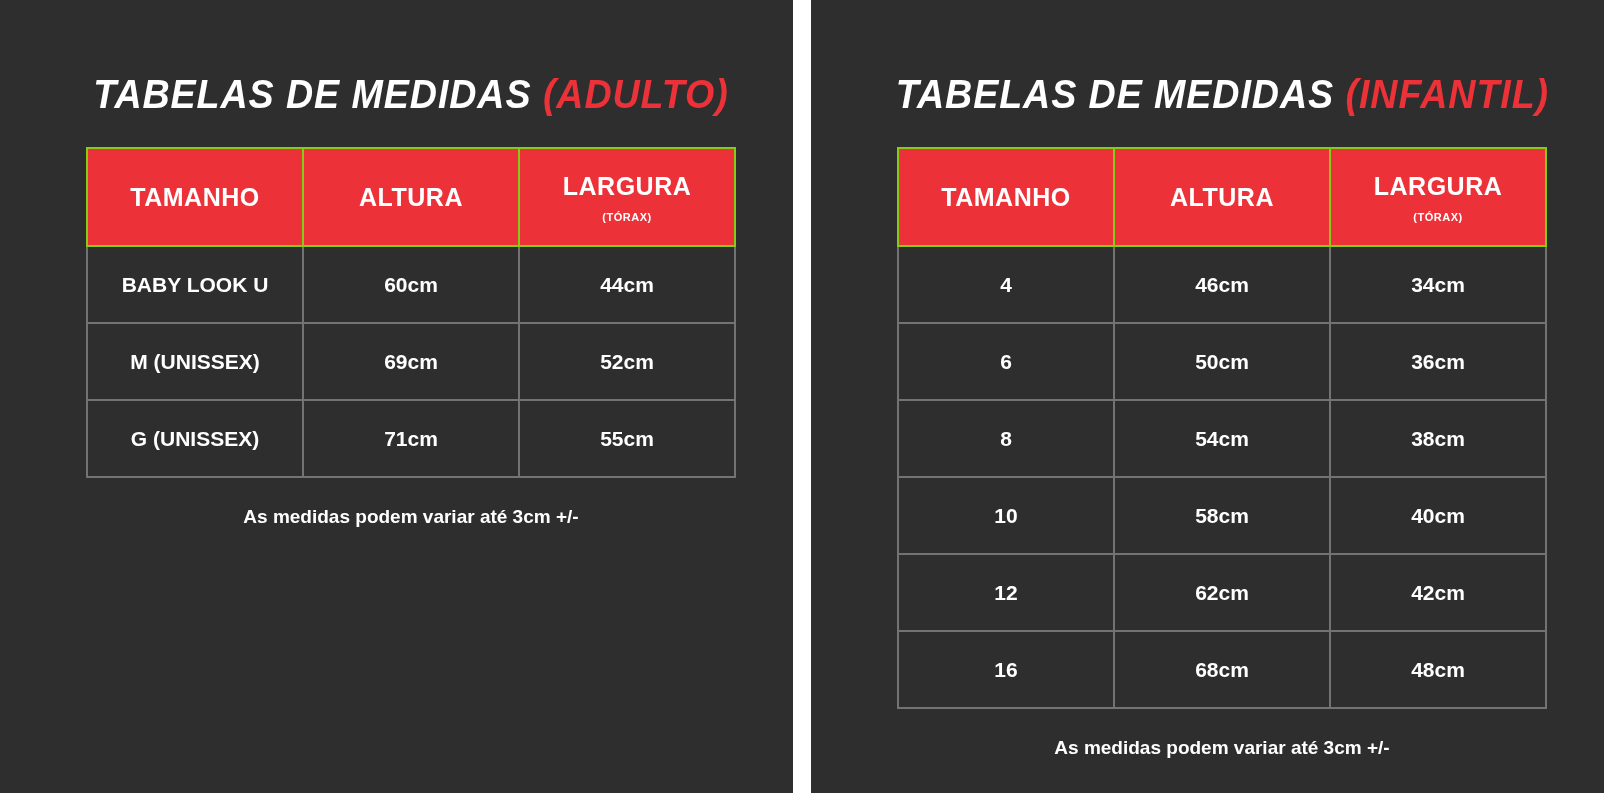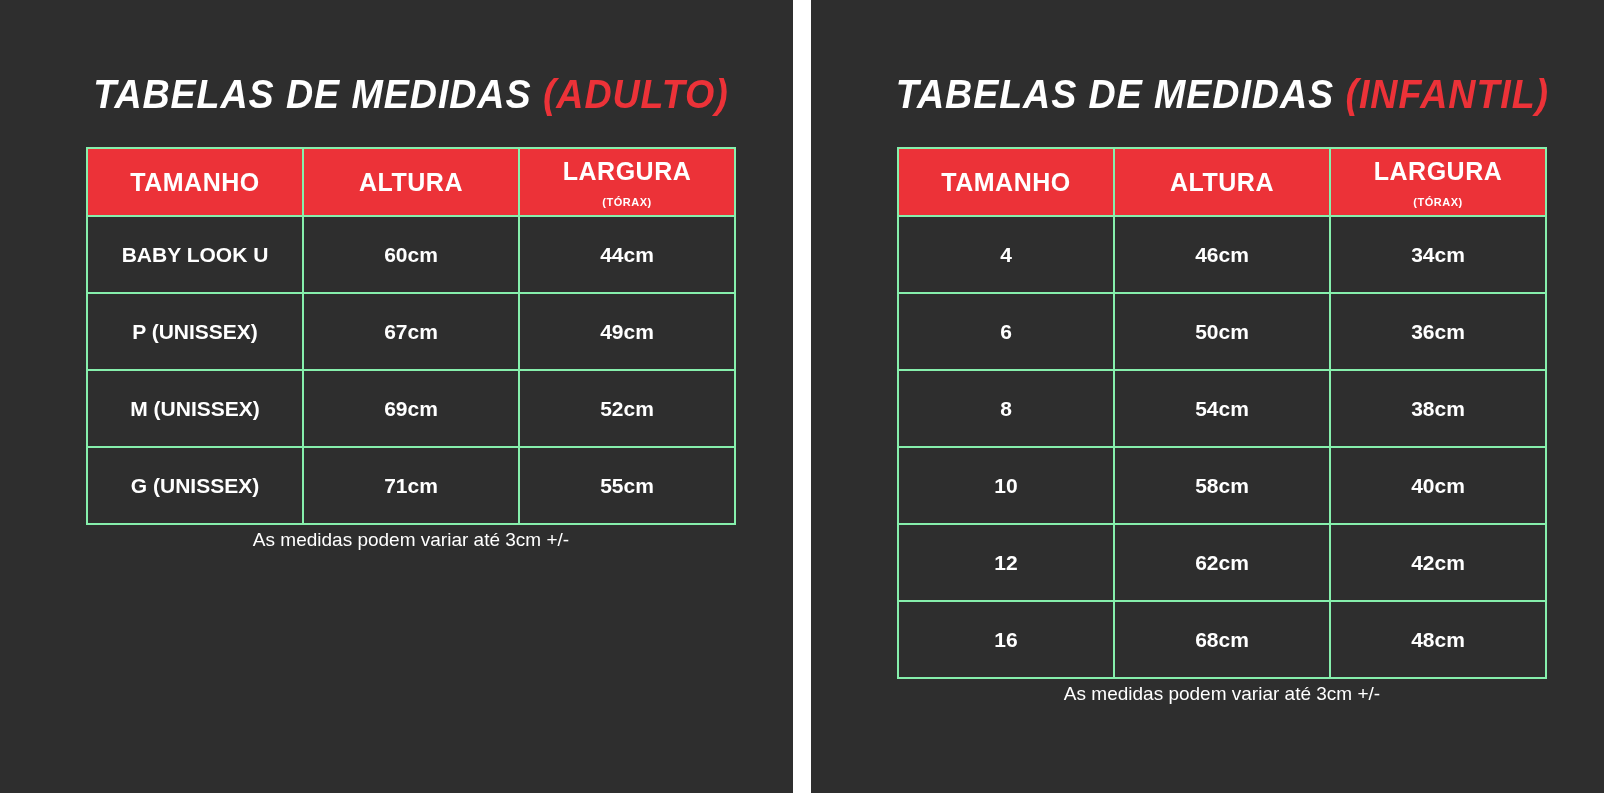--- a/index.html
+++ b/index.html
@@ -47,48 +47,48 @@
   table.sizes {
     width: 100%;
     border-collapse: collapse;
     table-layout: fixed;
   }
   table.sizes thead th {
     background: #ec3238;
     color: #ffffff;
     font-size: 25px;
     font-weight: 700;
-    height: 68px;
+    height: 98px;
     vertical-align: middle;
     text-align: center;
-    border: 2px solid #86efac;
+    border: 2px solid #84cc16;
     letter-spacing: 0.5px;
   }
   table.sizes thead th .sub {
     display: block;
     font-size: 11px;
     font-weight: 700;
     letter-spacing: 0.5px;
     margin-top: 10px;
   }
   table.sizes tbody td {
-    border: 2px solid #86efac;
+    border: 2px solid #737373;
     color: #ffffff;
     font-size: 21px;
     font-weight: 700;
     height: 77px;
     text-align: center;
     vertical-align: middle;
     background: #2e2e2e;
   }
   .note {
-    margin-top: 4px;
+    margin-top: 28px;
     color: #ffffff;
     font-size: 19px;
-    font-weight: 400;
+    font-weight: 700;
     text-align: center;
   }
   .panel-inner {
     display: flex;
     flex-direction: column;
     align-items: center;
     width: 100%;
   }
 </style>
 </head>
@@ -112,25 +112,20 @@
                 <span>LARGURA</span>
                 <span class="sub">(TÓRAX)</span>
               </th>
             </tr>
           </thead>
           <tbody>
             <tr>
               <td>BABY LOOK U</td>
               <td>60cm</td>
               <td>44cm</td>
-            </tr>
-            <tr>
-              <td>P (UNISSEX)</td>
-              <td>67cm</td>
-              <td>49cm</td>
             </tr>
             <tr>
               <td>M (UNISSEX)</td>
               <td>69cm</td>
               <td>52cm</td>
             </tr>
             <tr>
               <td>G (UNISSEX)</td>
               <td>71cm</td>
               <td>55cm</td>

